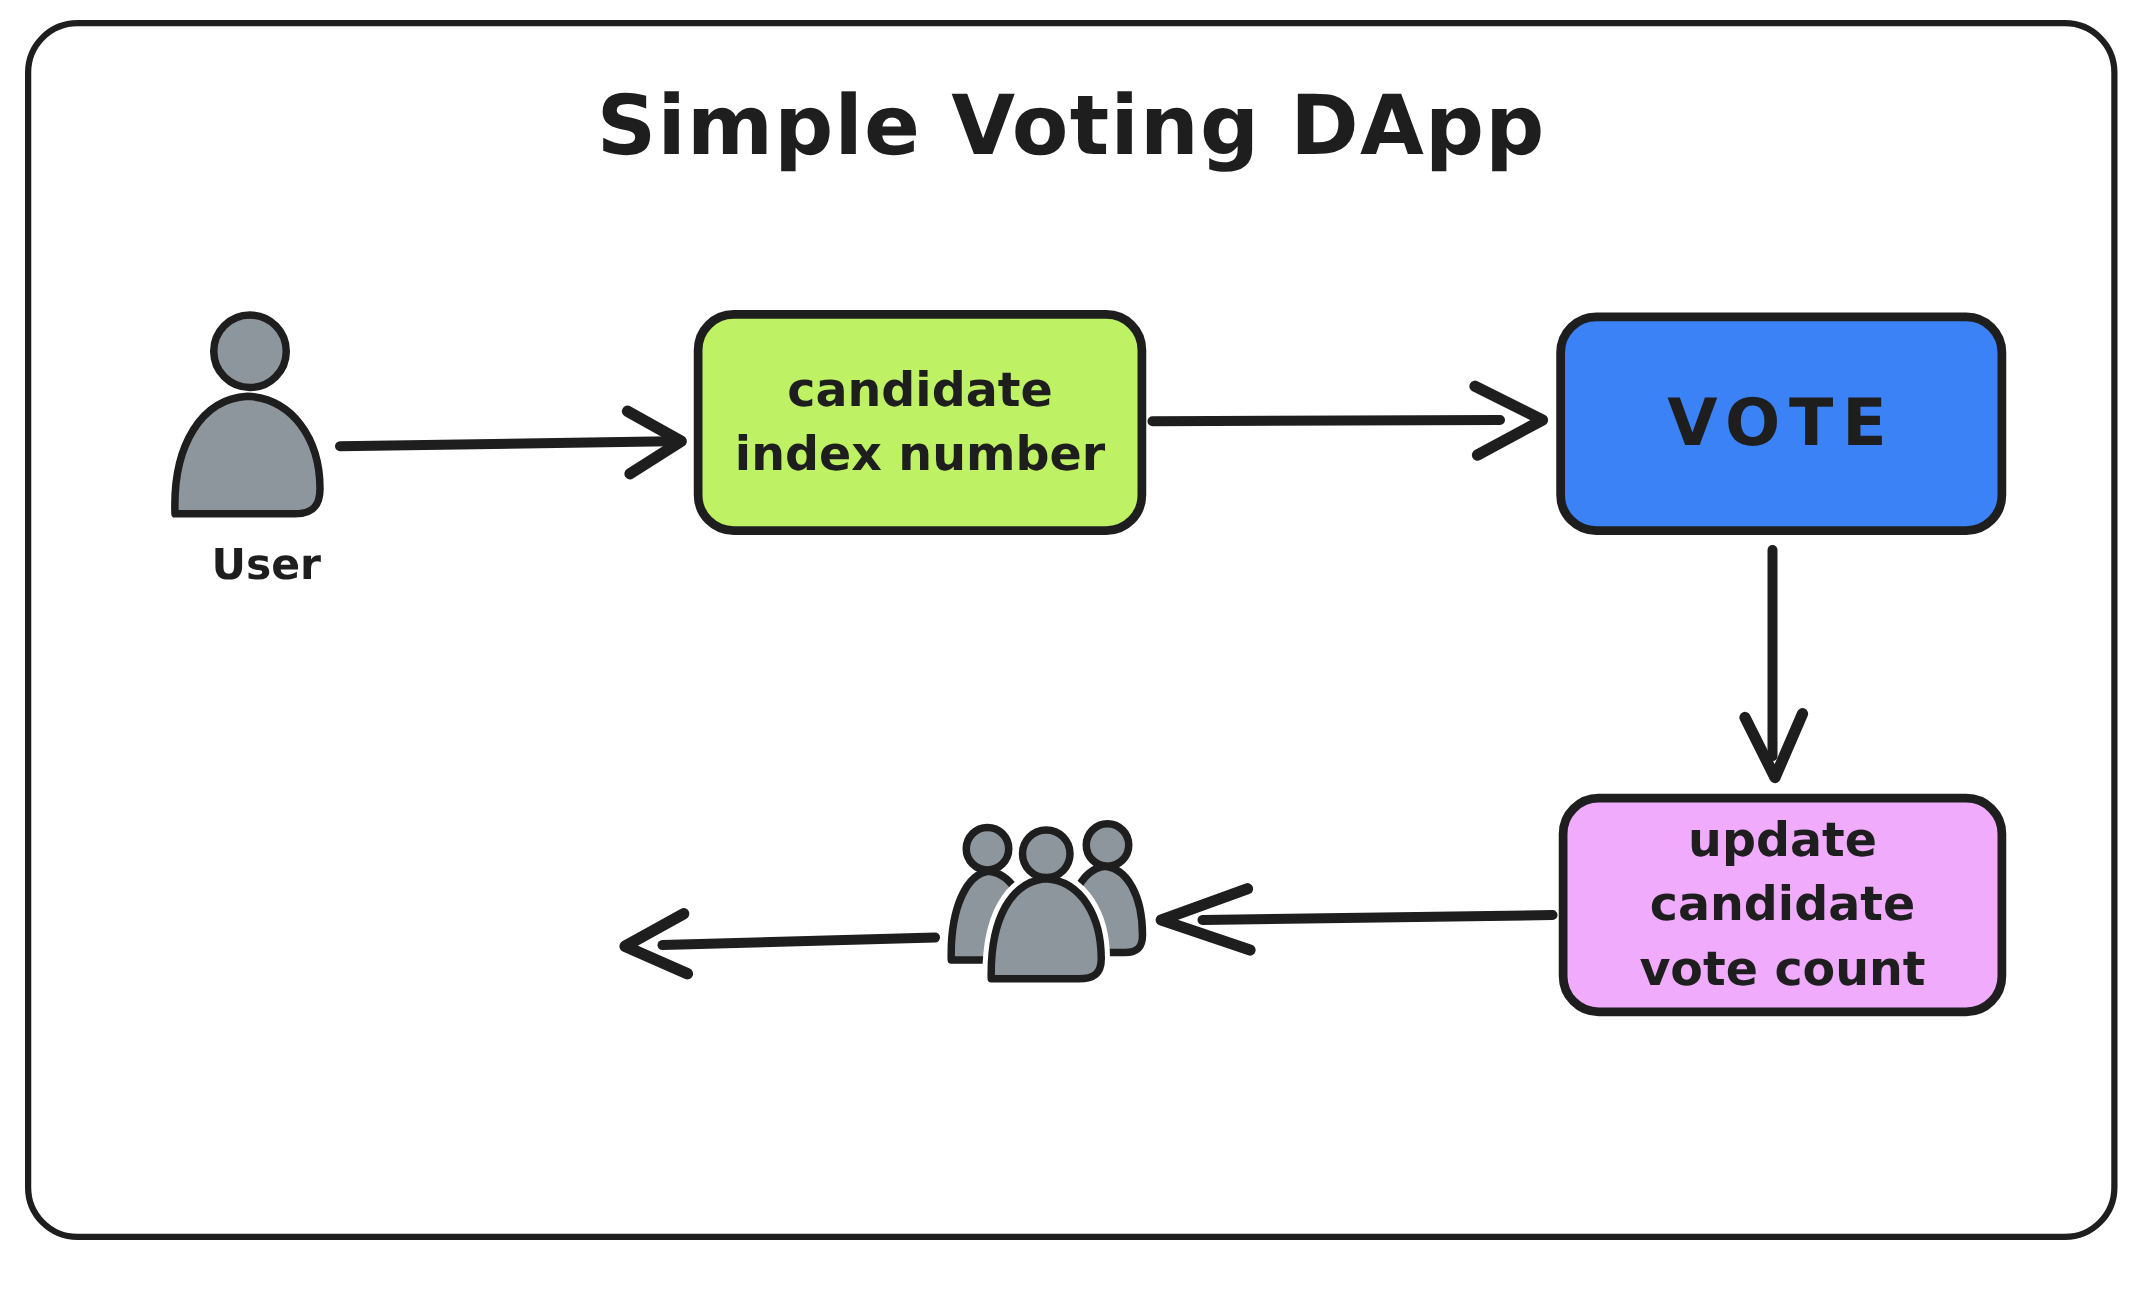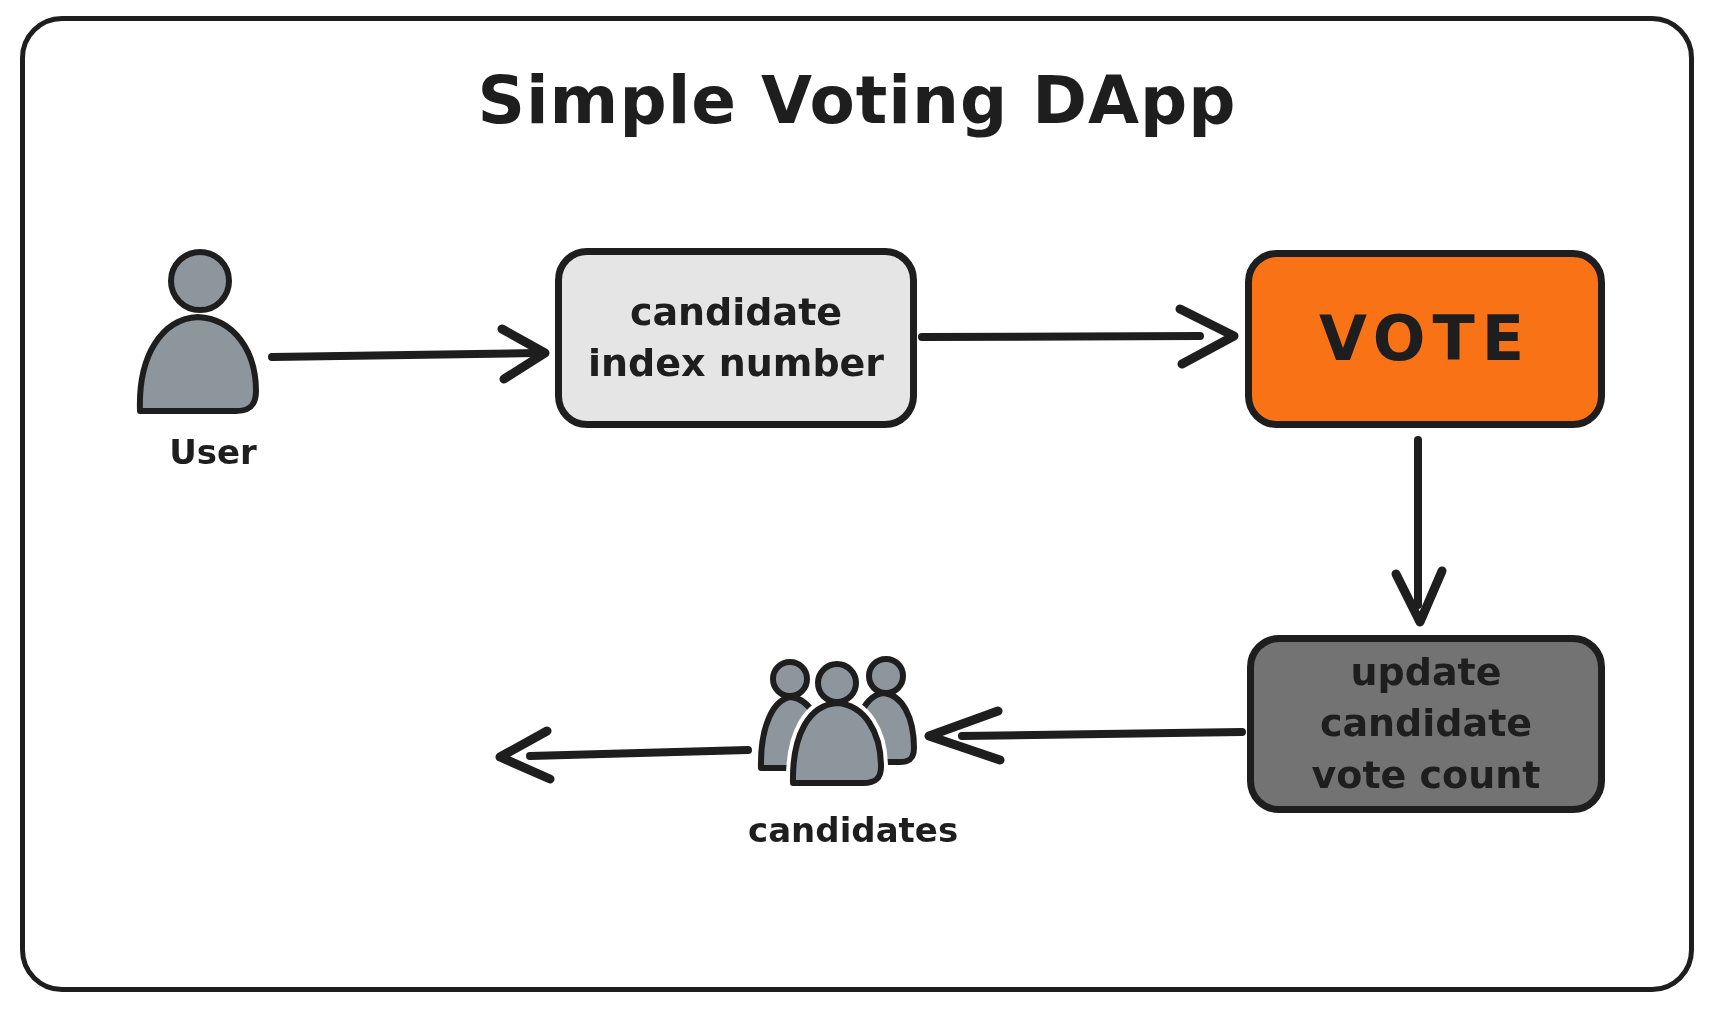--- a/index.html
+++ b/index.html
@@ -41,24 +41,24 @@
     border-radius: 32px;
     display: flex;
     align-items: center;
     justify-content: center;
     text-align: center;
     white-space: pre-line;
     font-size: 38px;
     font-weight: 600;
     line-height: 1.35;
   }
-  .node.green    { left: 555px;  top: 248px; width: 362px; height: 180px; background: #e5e5e5; }
-  .node.orange   { left: 1245px; top: 250px; width: 360px; height: 178px; background: #f97316;
-                   font-size: 62px; letter-spacing: 7px; }
-  .node.blue     { left: 1247px; top: 635px; width: 358px; height: 178px; background: #737373; }
+  .node.green    { left: 555px;  top: 248px; width: 362px; height: 180px; background: #bef264; }
+  .node.orange   { left: 1245px; top: 250px; width: 360px; height: 178px; background: #3b82f6;
+                   font-size: 52px; letter-spacing: 7px; }
+  .node.blue     { left: 1247px; top: 635px; width: 358px; height: 178px; background: #f0abfc; }
   .node.lavender { left: 113px;  top: 660px; width: 374px; height: 170px; background: #ececfb; }
   .icon-wrap { position: absolute; }
   .icon-wrap.user       { left: 128px; top: 243px; width: 142px; height: 182px; }
   .icon-wrap.candidates { left: 746px; top: 655px; width: 182px; height: 138px; }
   .actor-label {
     position: absolute;
     text-align: center;
     font-size: 34px;
     font-weight: 600;
   }
@@ -138,15 +138,14 @@
 
       <circle class="person-fill" cx="140" cy="21" r="17"></circle>
       <path class="person-fill" d="M106 107 C106 64 120 40 138 38 C156 40 168 62 168 93 C168 103 164 107 154 107 Z"></path>
 
       <circle class="halo" cx="91" cy="28" r="19"></circle>
       <path class="halo" d="M47 128 C46 80 63 50 91 48 C119 50 135 78 135 112 C135 124 129 128 117 128 Z"></path>
       <circle class="person-fill" cx="91" cy="28" r="19"></circle>
       <path class="person-fill" d="M47 128 C46 80 63 50 91 48 C119 50 135 78 135 112 C135 124 129 128 117 128 Z"></path>
     </svg>
   </div>
-  <div class="actor-label candidates">candidates</div>
 
 </div>
 
 </body></html>

